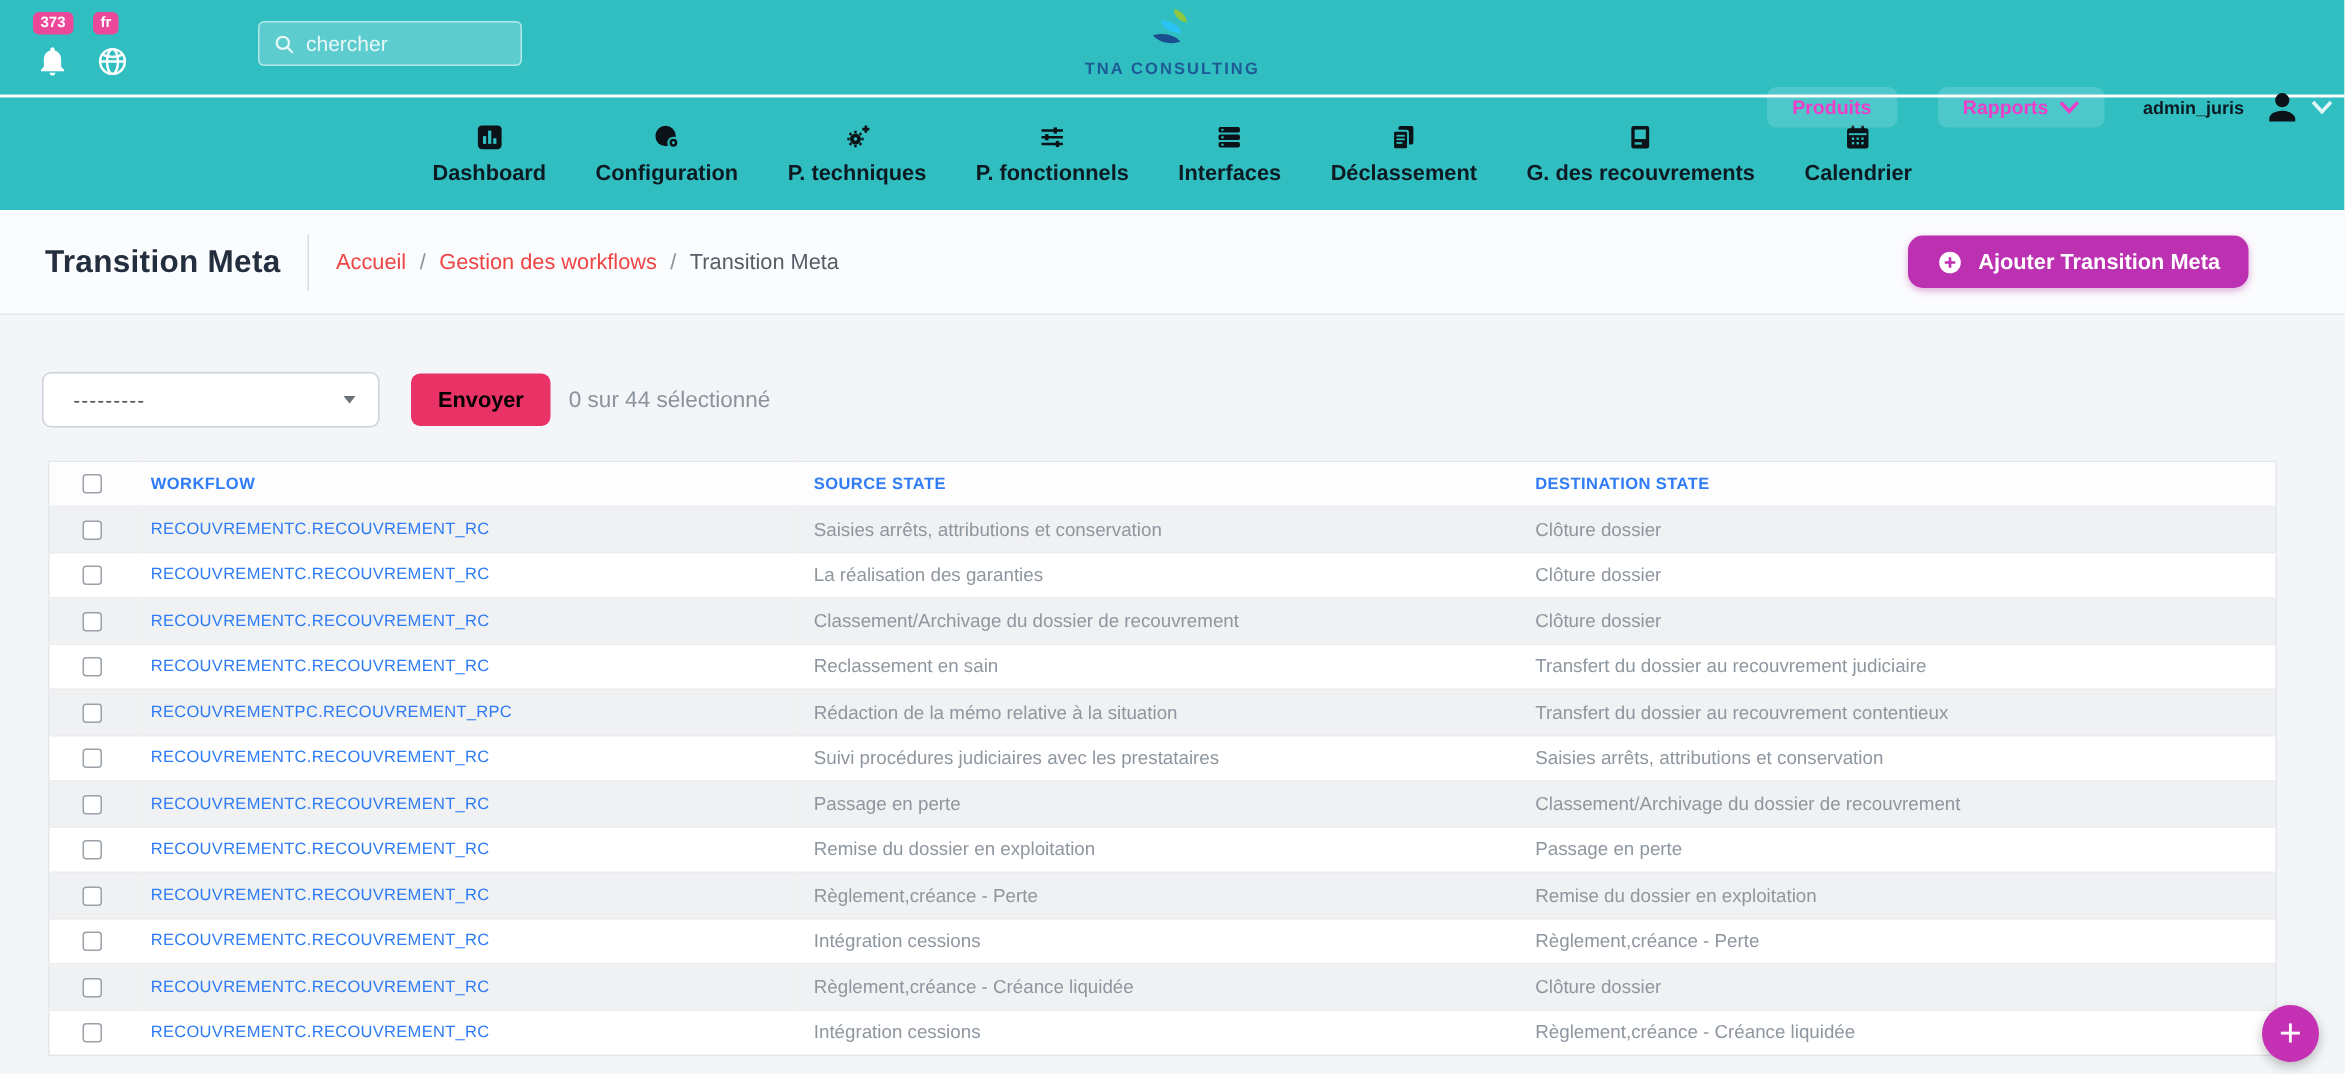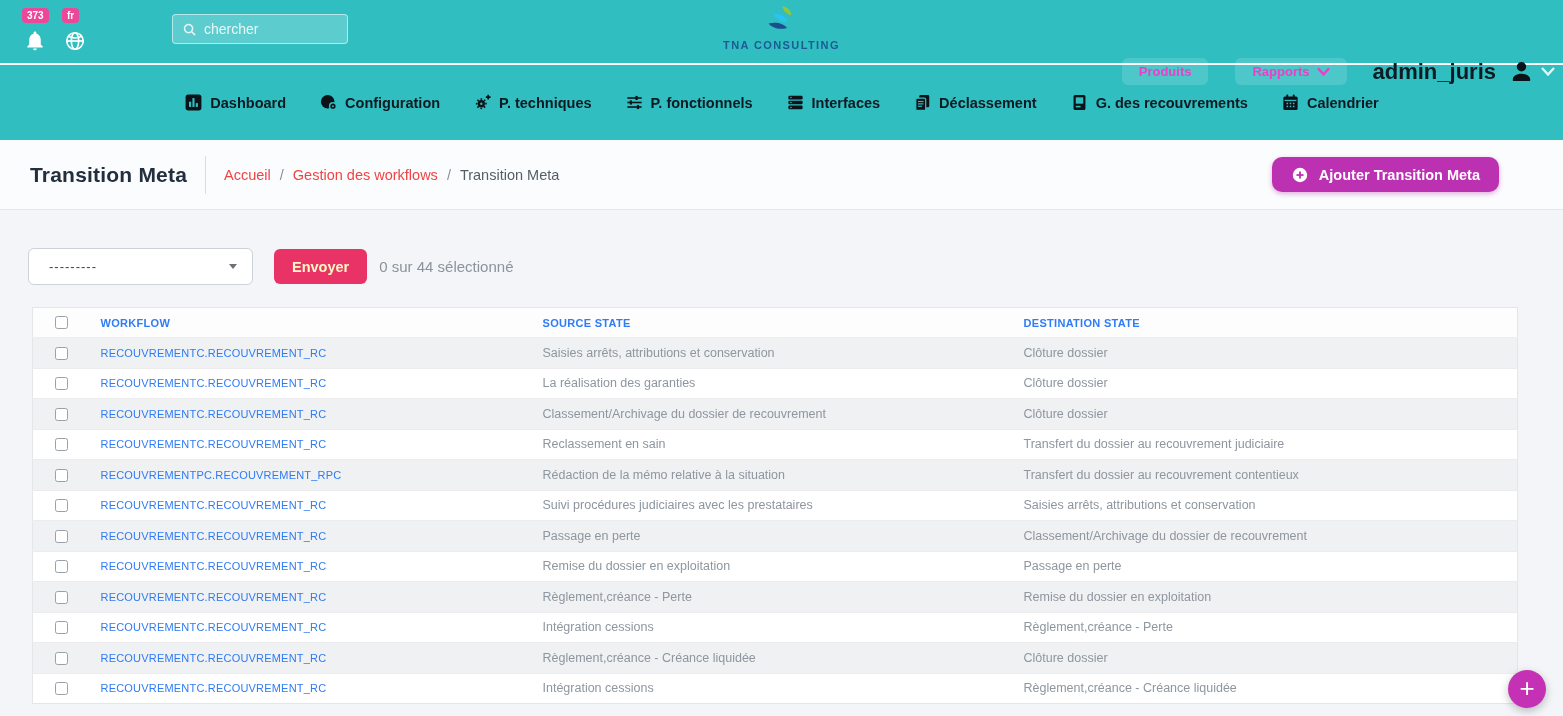--- a/index.html
+++ b/index.html
@@ -14,47 +14,47 @@
   .mini-badge { position:absolute; top:0; left:0; background:#ec4899; color:#fff; font-size:10px; font-weight:bold; padding:1.5px 5px; border-radius:4px; line-height:1.2; white-space:nowrap; }
   .search-box { position:absolute; left:172px; top:14px; width:176px; height:30px; background:rgba(255,255,255,0.22); border:1px solid rgba(255,255,255,0.55); border-radius:4px; display:flex; align-items:center; padding:0 9px; gap:7px; }
   .search-box input { flex:1; min-width:0; background:transparent; border:none; outline:none; color:#7f1d1d; font-size:14px; font-family:"Liberation Sans", sans-serif; }
   .search-box input::placeholder { color:rgba(255,255,255,0.85); }
   .logo { position:absolute; left:50%; top:5px; transform:translateX(-50%); text-align:center; }
   .logo .brand-text { font-size:11px; font-weight:bold; color:#1d5a96; letter-spacing:1.4px; margin-top:0px; white-space:nowrap; }
   .topbar-right { position:absolute; right:8px; top:0; height:71px; display:flex; align-items:center;margin-top:36px; }
   .pill-btn { background:rgba(255,255,255,0.14); border:none; border-radius:6px; padding:6px 17px; color:#ee3ec9; font-weight:bold; font-size:13px; display:flex; align-items:center; gap:7px; cursor:pointer; font-family:"Liberation Sans", sans-serif; }
   .pill-btn.produits { margin-right:27px; }
   .pill-btn.rapports { margin-right:26px; }
-  .username { color:#0d1b24; font-weight:bold; font-size:22px; margin-right:12px; }
+  .username { color:#0d1b24; font-weight:bold; font-size:12px; margin-right:12px; }
   .avatar-wrap { margin-right:6px; display:flex; align-items:center; }
 
   .white-divider { height:2px; background:#ffffff; }
 
   
   .navbar { height:75px; background:#30bec0; display:flex; justify-content:center; align-items:center; gap:33px; }
-  .nav-item { display:flex; flex-direction:row; align-items:center; gap:7px; cursor:pointer; }
+  .nav-item { display:flex; flex-direction:column; align-items:center; gap:7px; cursor:pointer; }
   .nav-item .nav-label { color:#0e1a22; font-weight:bold; font-size:14.5px; white-space:nowrap; }
 
   
   .page-head { height:70px; background:#fbfcfd; border-bottom:1px solid #e3e6ea; display:flex; align-items:center; padding-left:30px; }
   .page-title { font-size:21px; font-weight:bold; color:#232f3e; letter-spacing:0.2px; }
   .v-sep { width:1px; height:38px; background:#d9dde2; margin:0 18px; }
   .breadcrumb { display:flex; align-items:center; gap:9px; font-size:14.5px; }
   .breadcrumb a { color:#ef4444; text-decoration:none; cursor:pointer; }
   .crumb-sep { color:#8a9199; }
   .crumb-current { color:#555e67; }
   .add-btn { margin-left:auto; margin-right:64px; height:35px; background:#bc30b2; color:#fff; border:none; border-radius:10px; font-weight:bold; font-size:14.5px; display:flex; align-items:center; gap:10px; padding:0 19px; cursor:pointer; box-shadow:0 2px 5px rgba(170,30,160,0.35); font-family:"Liberation Sans", sans-serif; }
 
   
   .content { padding:38px 45px 0 28px; }
   .filter-row { display:flex; align-items:center; }
   .action-select { width:225px; height:37px; background:#fff; border:1px solid #ccd2d8; border-radius:6px; display:flex; align-items:center; padding:0 15px 0 20px; cursor:pointer; }
   .action-select .sel-value { color:#3c434a; font-size:13px; letter-spacing:1px; flex:1; }
   .caret-down { width:0; height:0; border-left:4.5px solid transparent; border-right:4.5px solid transparent; border-top:5.5px solid #6b7177; }
-  .submit-btn { margin-left:21px; height:35px; background:#e93367; color:#fef9c3; border:none; border-radius:6px; font-weight:bold; font-size:14.5px; padding:0 18px; cursor:pointer; font-family:"Liberation Sans", sans-serif; }
+  .submit-btn { margin-left:21px; height:35px; background:#e93367; color:#000000; border:none; border-radius:6px; font-weight:bold; font-size:14.5px; padding:0 18px; cursor:pointer; font-family:"Liberation Sans", sans-serif; }
   .sel-status { margin-left:12px; color:#8b939c; font-size:15px; }
 
   
   .data-table { width:1486px; margin-top:22px; margin-left:4px; border-collapse:collapse; background:#fff; border:1px solid #e4e7ea; }
   .data-table th { text-align:left; font-size:11px; font-weight:bold; color:#2f7cf6; height:30px; padding:0 10px; background:#fdfdfe; letter-spacing:0.3px; border-bottom:1px solid #eceef1; white-space:nowrap; }
   .data-table td { height:30.5px; padding:0 10px; font-size:12.5px; color:#8e969f; border-top:1px solid #ececee; white-space:nowrap; }
   .data-table tbody tr:nth-child(odd) { background:#f0f1f2; }
   .col-check { width:58px; text-align:center !important; }
   .col-wf { width:442px; }
   .col-src { width:481px; }

